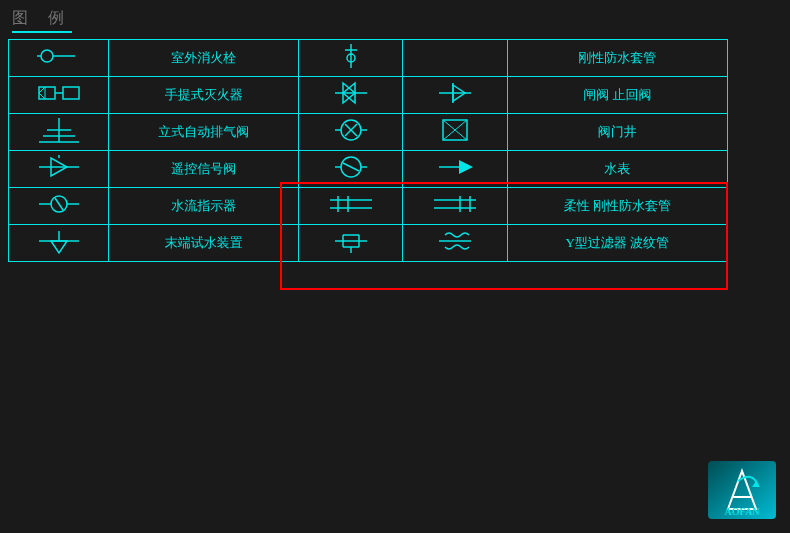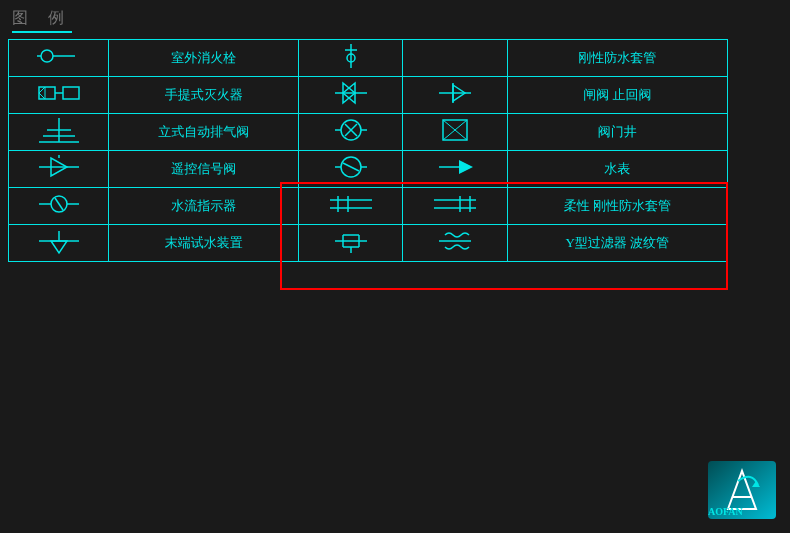--- a/index.html
+++ b/index.html
@@ -267,16 +267,16 @@
           </linearGradient>
         </defs>
         <rect width="68" height="58" rx="4" fill="url(#logoGrad)"></rect>
 
         <polygon points="20,48 34,10 48,48" fill="none" stroke="white" stroke-width="2"></polygon>
         <line x1="24" y1="36" x2="44" y2="36" stroke="white" stroke-width="2"></line>
 
         <path d="M30,20 Q44,10 50,24" fill="none" stroke="#00e5e5" stroke-width="2"></path>
         <polygon points="48,20 52,26 44,26" fill="#00e5e5"></polygon>
       </svg>
-      <div style="position:absolute; bottom:2px; left:0; width:68px; font-size:10px; color:#00e5e5; font-weight:bold;">AOFAN</div>
+      <div style="position:absolute; bottom:2px; left:0; width:68px; text-align:center; font-size:10px; color:#00e5e5; font-weight:bold;">AOFAN</div>
     </div>
   </div>
 </div>
 
 </body></html>

